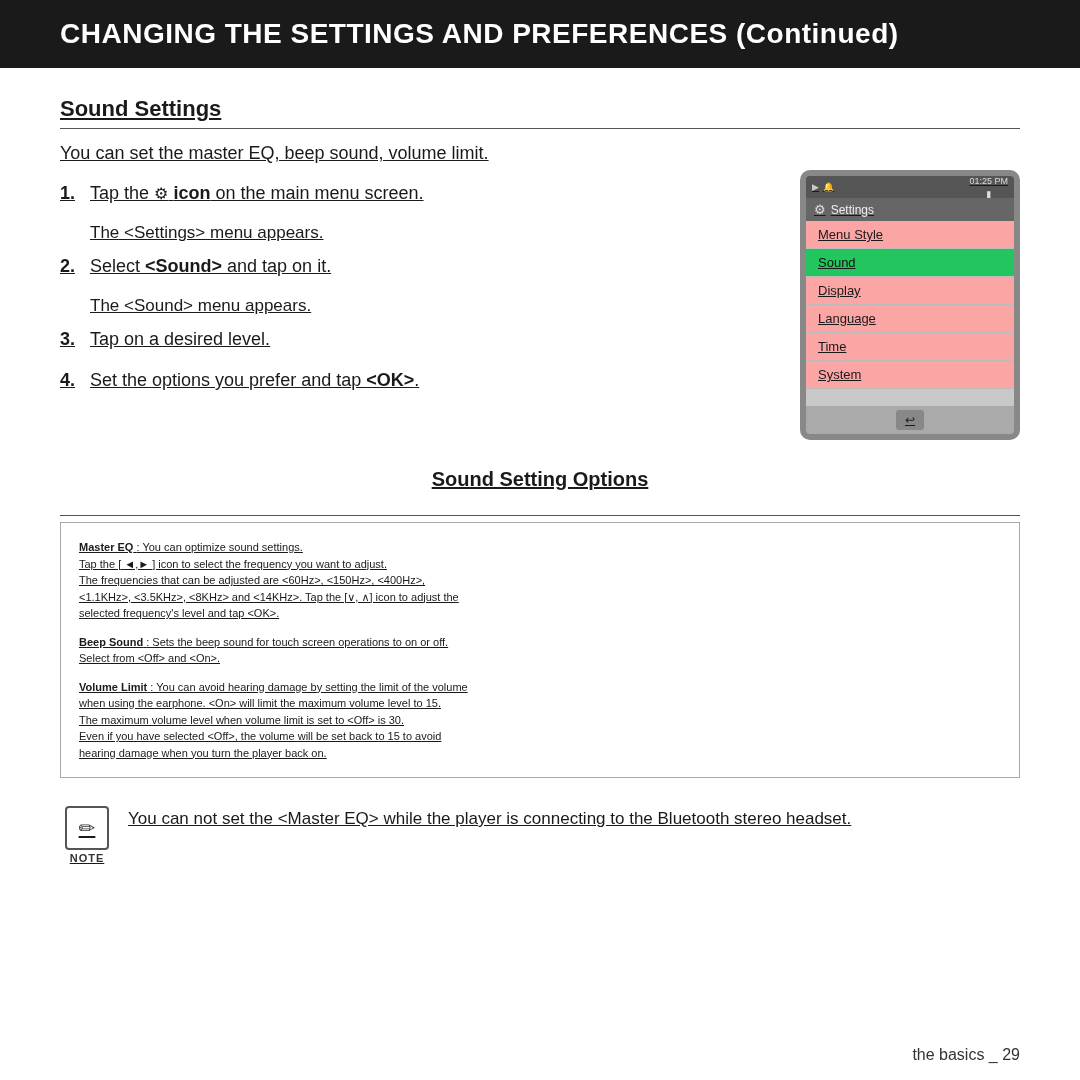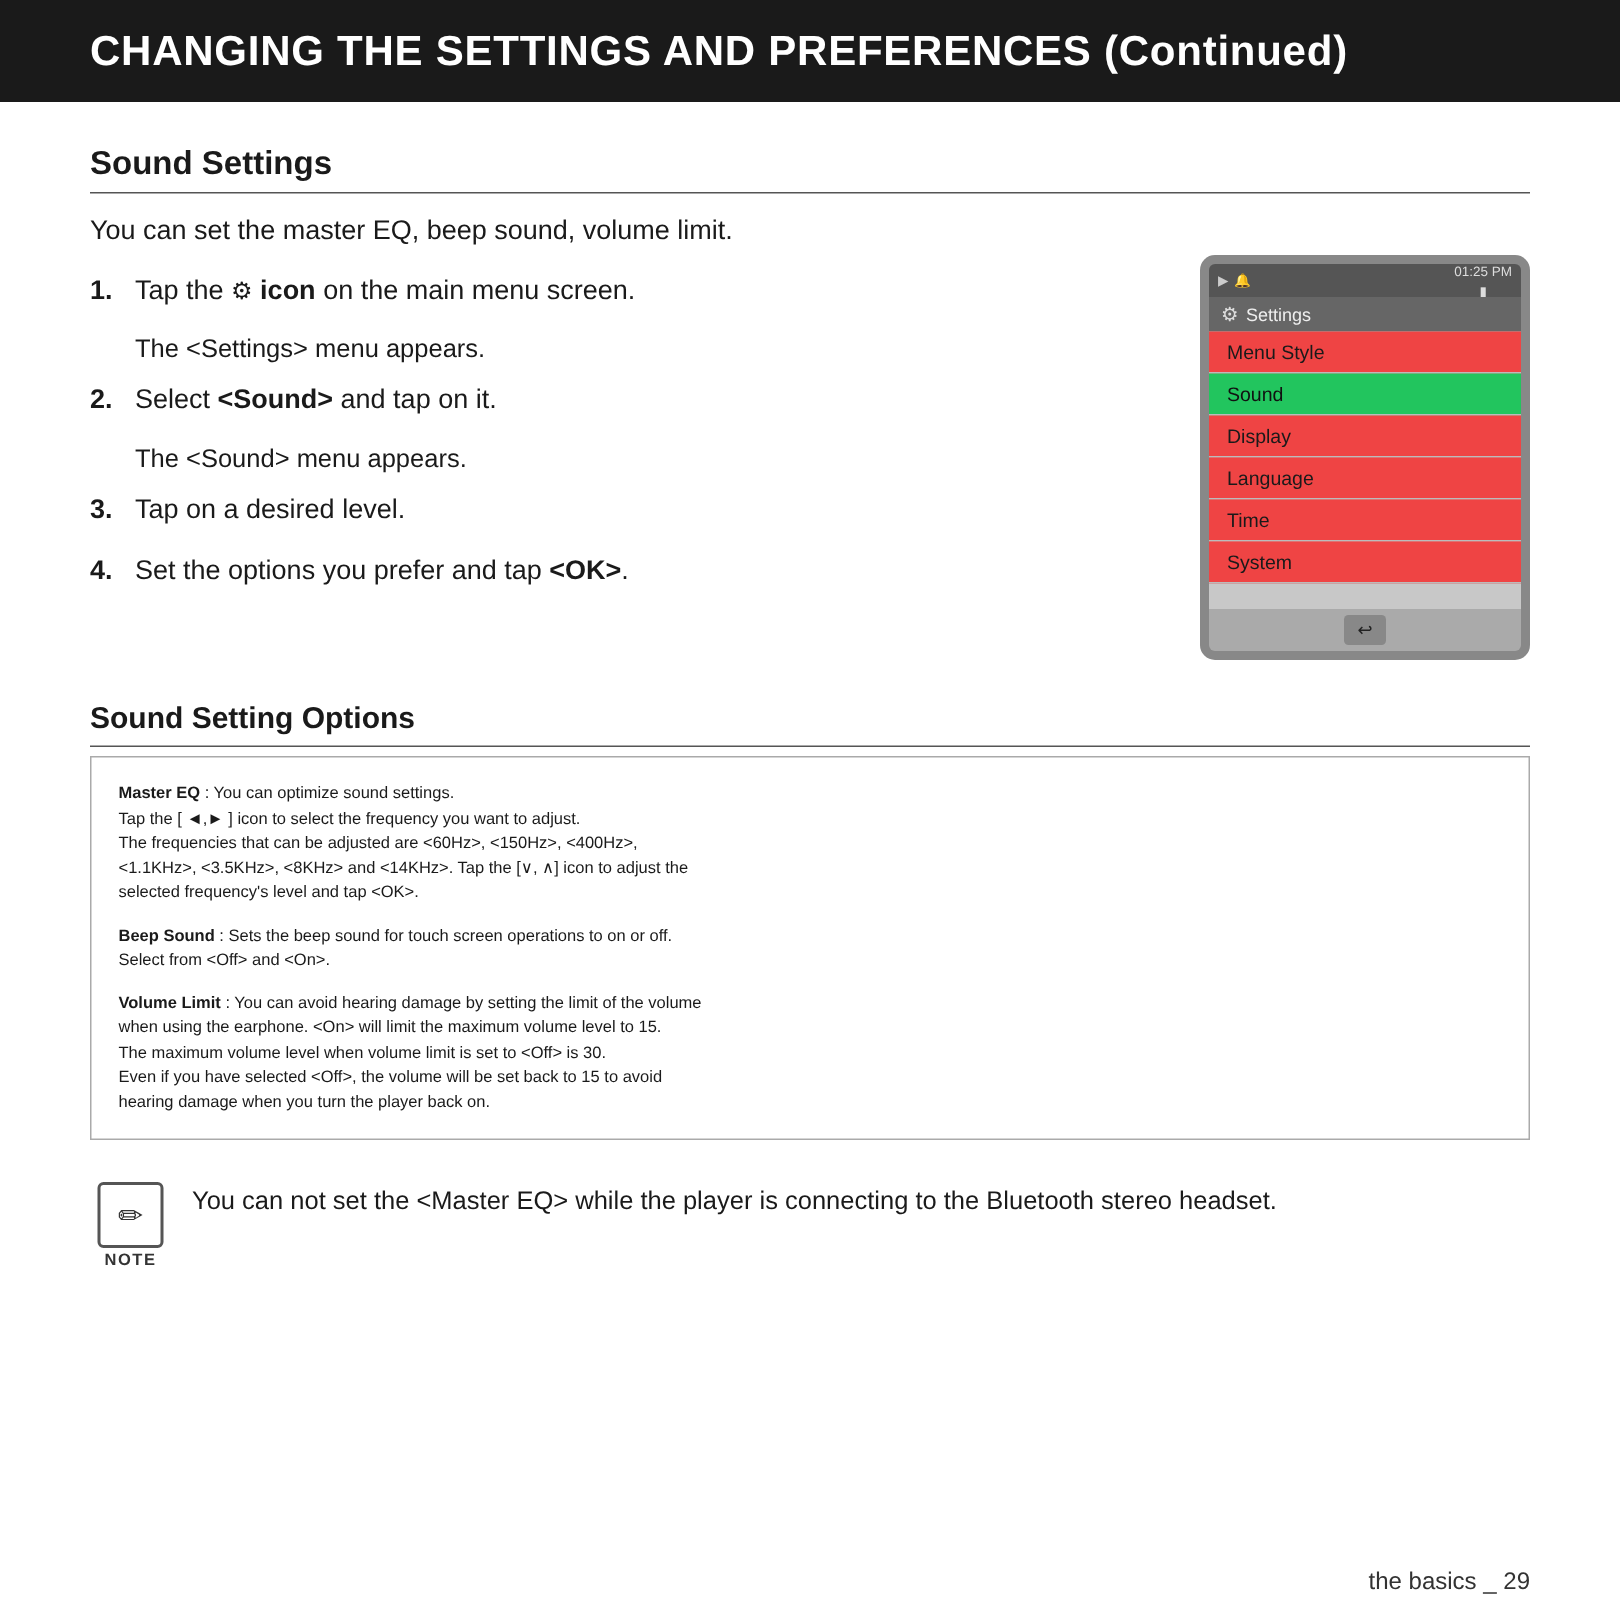--- a/index.html
+++ b/index.html
@@ -11,20 +11,21 @@
       font-size: 18px;
       color: #1a1a1a;
       overflow: hidden;
     }
 
     .page-container {
       width: 1080px;
       height: 1080px;
       padding: 0 60px 0 60px;
       position: relative;
+      text-decoration: underline;
     }
 
     
     .header-bar {
       background: #1a1a1a;
       margin: 0 -60px;
       padding: 18px 60px;
     }
     .header-title {
       color: #ffffff;
@@ -140,21 +141,21 @@
     .device-header-title {
       color: #eee;
       font-size: 12px;
       text-align: center;
     }
     .device-menu-item {
       padding: 6px 12px;
       font-size: 13px;
       color: #1a1a1a;
       border-bottom: 1px solid #bbb;
-      background: #ef4444;
+      background: #fca5a5;
     }
     .device-menu-item.selected {
       background: #22c55e;
       color: #111;
     }
     .device-bottom-bar {
       margin-top: auto;
       background: #aaa;
       border-radius: 0 0 4px 4px;
       padding: 4px;
@@ -176,22 +177,23 @@
     }
 
     
     .options-section {
       margin-top: 28px;
     }
     .options-heading {
       font-size: 20px;
       font-weight: bold;
       margin-bottom: 6px;
-      padding-bottom: 6px;
+      padding-bottom: 24px;
       border-bottom: 1.5px solid #555;
+      text-align: center;
     }
     .options-box {
       border: 1px solid #aaa;
       padding: 16px 18px;
       margin-top: 0;
     }
     .option-entry {
       margin-bottom: 12px;
       font-size: 11px;
       line-height: 1.5;

